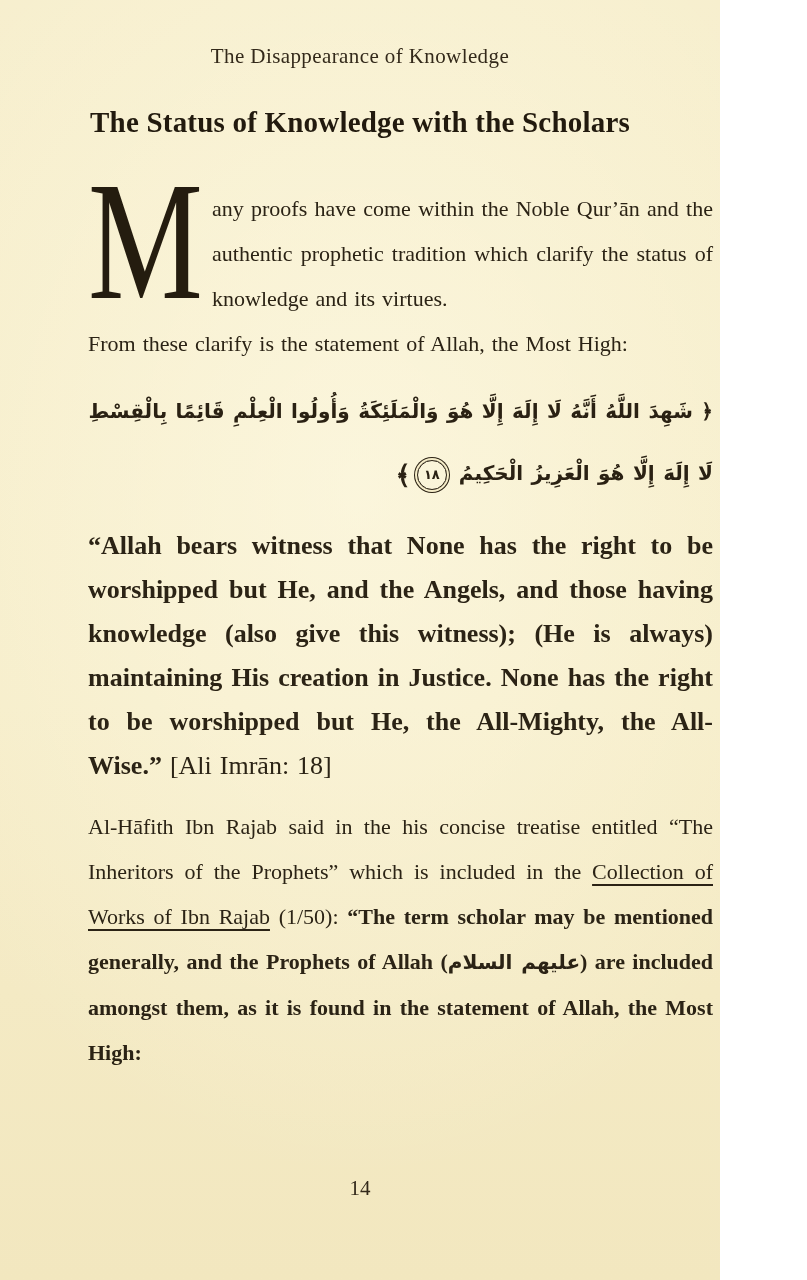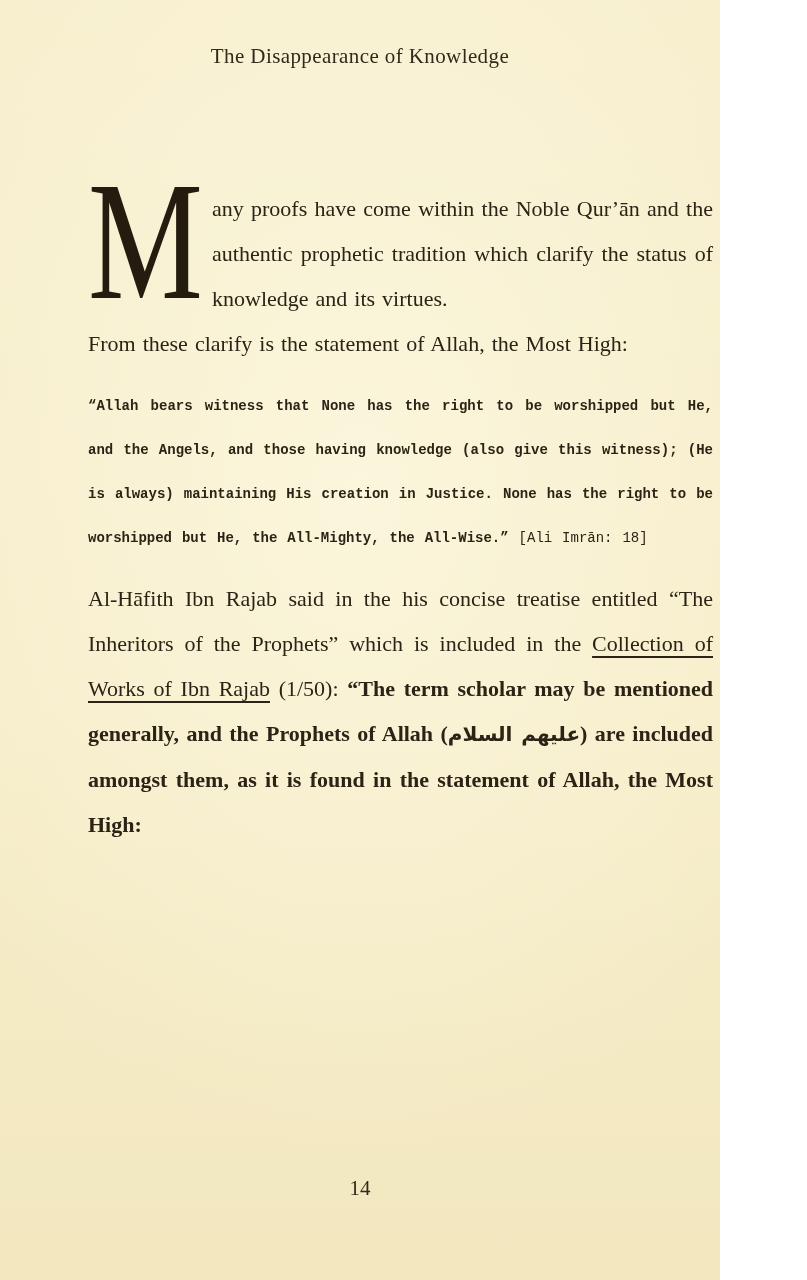--- a/index.html
+++ b/index.html
@@ -56,21 +56,21 @@
   .ayah-circle {
     display:inline-flex; align-items:center; justify-content:center;
     width:28px; height:28px;
     border:1px solid #2a2113; border-radius:50%;
     box-shadow:0 0 0 2px #f6edc9, 0 0 0 3px #2a2113;
     font-size:13px; line-height:1;
     vertical-align:middle;
     margin:0 12px 0 6px;
   }
   .ornate-bracket { font-size:26px; vertical-align:middle; }
-  .translation { margin-top:18px; line-height:44px; font-size:14px;font-family:Liberation Mono, monospace; }
+  .translation { margin-top:18px; line-height:44px; font-size:26px; }
   .bold { font-weight:bold; }
   .third-para { margin-top:16px; line-height:45px; }
   .underline {
     text-decoration:underline;
     text-underline-offset:5px;
     text-decoration-thickness:1.5px;
   }
   .inline-arabic {
     font-family:"DejaVu Sans",sans-serif;
     font-size:20px;
@@ -82,30 +82,35 @@
     color:#33291a;
   }
 </style>
 </head>
 <body>
 
 <div class="page">
 
   <div class="running-header">The Disappearance of Knowledge</div>
 
+  <h1 class="chapter-title">The Status of Knowledge with the Scholars</h1>
 
   <div class="body-text">
 
     <p class="para">
       <span class="dropcap">M</span><span>any proofs have come within the Noble Qur’ān and the authentic prophetic tradition which clarify the status of knowledge and its virtues.</span>
     </p>
 
     <p class="para lead-line">From these clarify is the statement of Allah, the Most High:</p>
 
     <div class="arabic-verse" dir="rtl">
+      <div class="arabic-line line1">﴿ شَهِدَ اللَّهُ أَنَّهُ لَا إِلَهَ إِلَّا هُوَ وَالْمَلَئِكَةُ وَأُولُوا الْعِلْمِ قَائِمًا بِالْقِسْطِ</div>
+      <div class="arabic-line line2">
+        <span>لَا إِلَهَ إِلَّا هُوَ الْعَزِيزُ الْحَكِيمُ</span><span class="ayah-circle">١٨</span><span class="ornate-bracket">﴾</span>
+      </div>
     </div>
 
     <p class="para translation">
       <span class="bold">“Allah bears witness that None has the right to be worshipped but He, and the Angels, and those having knowledge (also give this witness); (He is always) maintaining His creation in Justice. None has the right to be worshipped but He, the All-Mighty, the All-Wise.”</span><span> [Ali Imrān: 18]</span>
     </p>
 
     <p class="para third-para">
       <span>Al-Hāfith Ibn Rajab said in the his concise treatise entitled “The Inheritors of the Prophets” which is included in the </span><span class="underline">Collection of Works of Ibn Rajab</span><span> (1/50): </span><span class="bold">“The term scholar may be mentioned generally, and the Prophets of Allah (</span><span class="bold inline-arabic">عليهم السلام</span><span class="bold">) are included amongst them, as it is found in the statement of Allah, the Most High:</span>
     </p>
 

